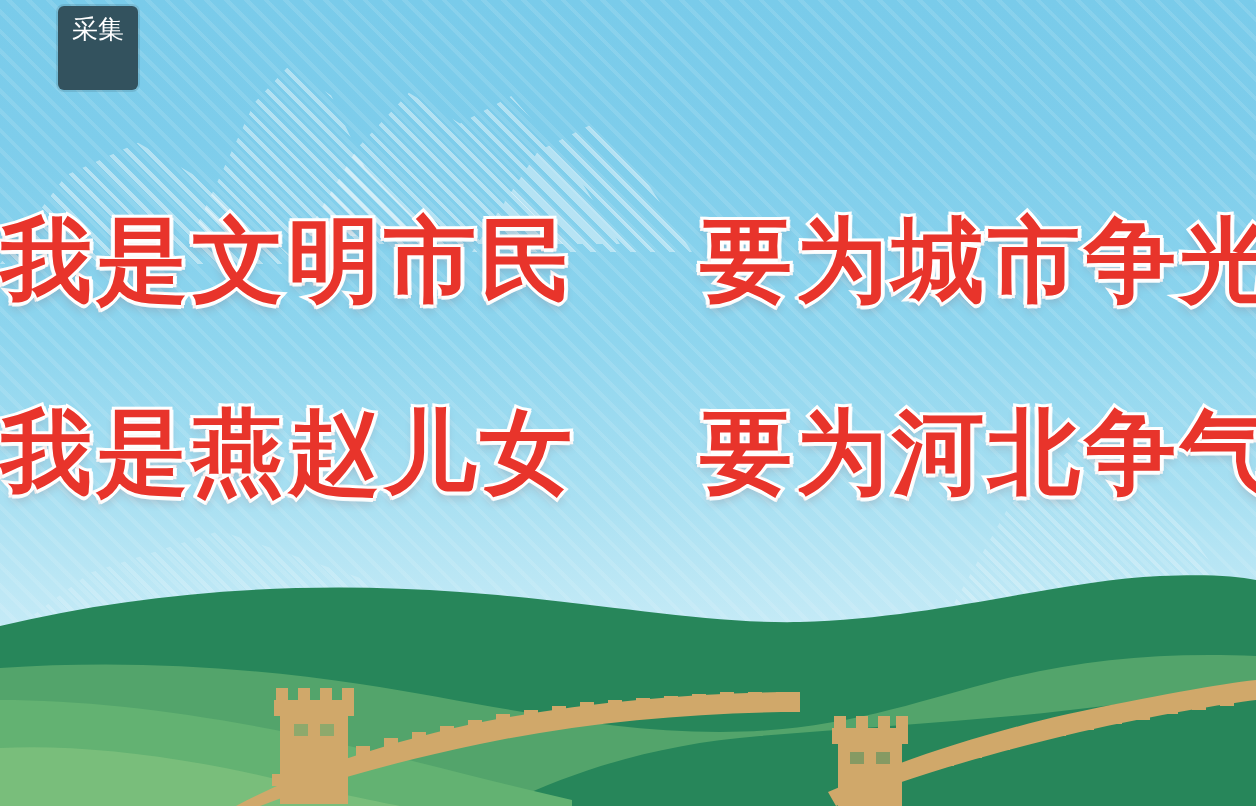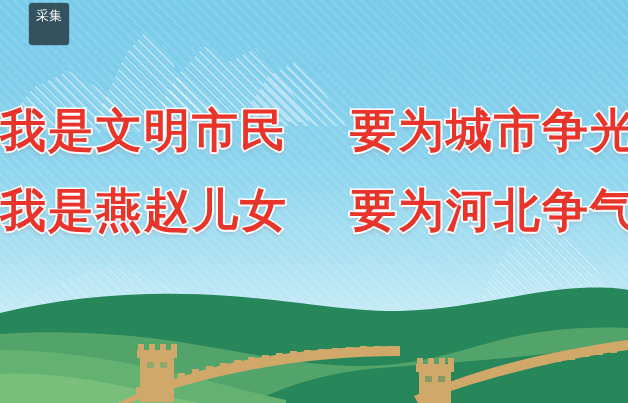--- a/index.html
+++ b/index.html
@@ -79,21 +79,21 @@
     -webkit-text-stroke:3px #ffffff;
     paint-order:stroke fill;
     text-shadow:
         0 2px 0 rgba(255,255,255,.9),
         0 -1px 0 rgba(255,255,255,.9),
         2px 0 0 rgba(255,255,255,.9),
         -2px 0 0 rgba(255,255,255,.9),
         0 3px 5px rgba(120,30,25,.18);
   }
   .line1{top:100px;}
-  .line2{top:180px;}
+  .line2{top:196px;}
   .gap{display:inline-block;width:26px;}
 
   
   .capture-btn{
     position:absolute;left:4px;top:3px;
     width:40px;height:42px;
     background:#33525e;
     border-radius:3px;
     color:#ffffff;
     font-size:13px;

